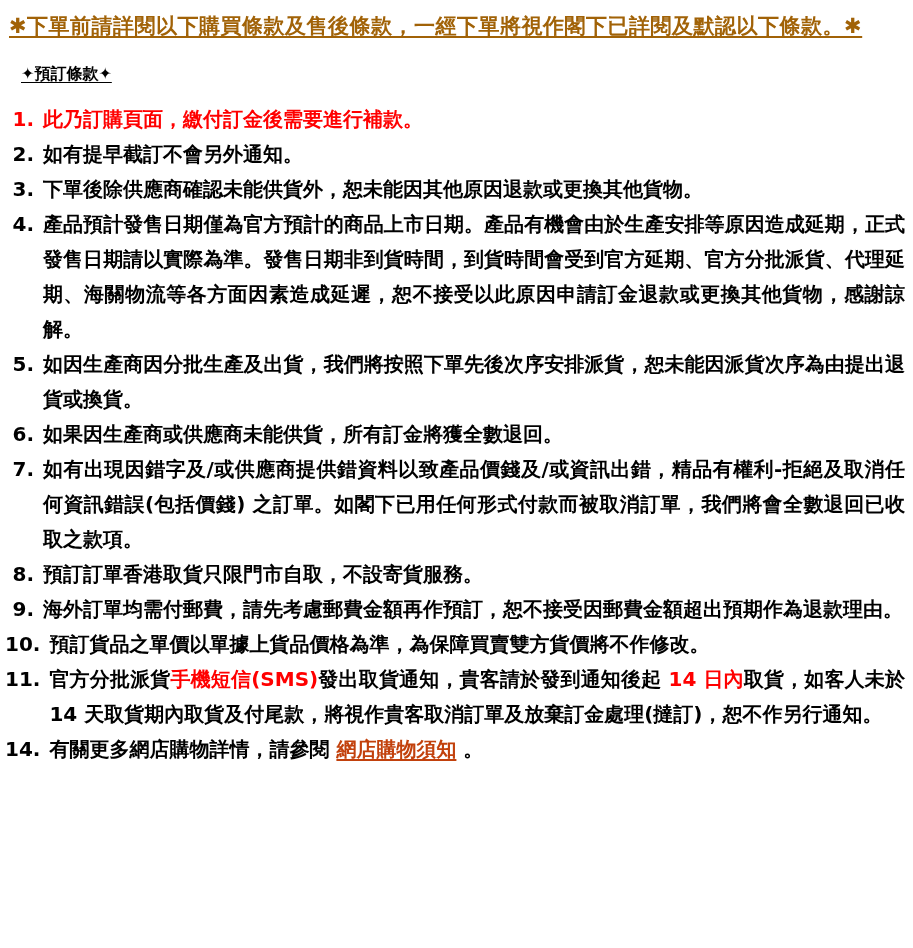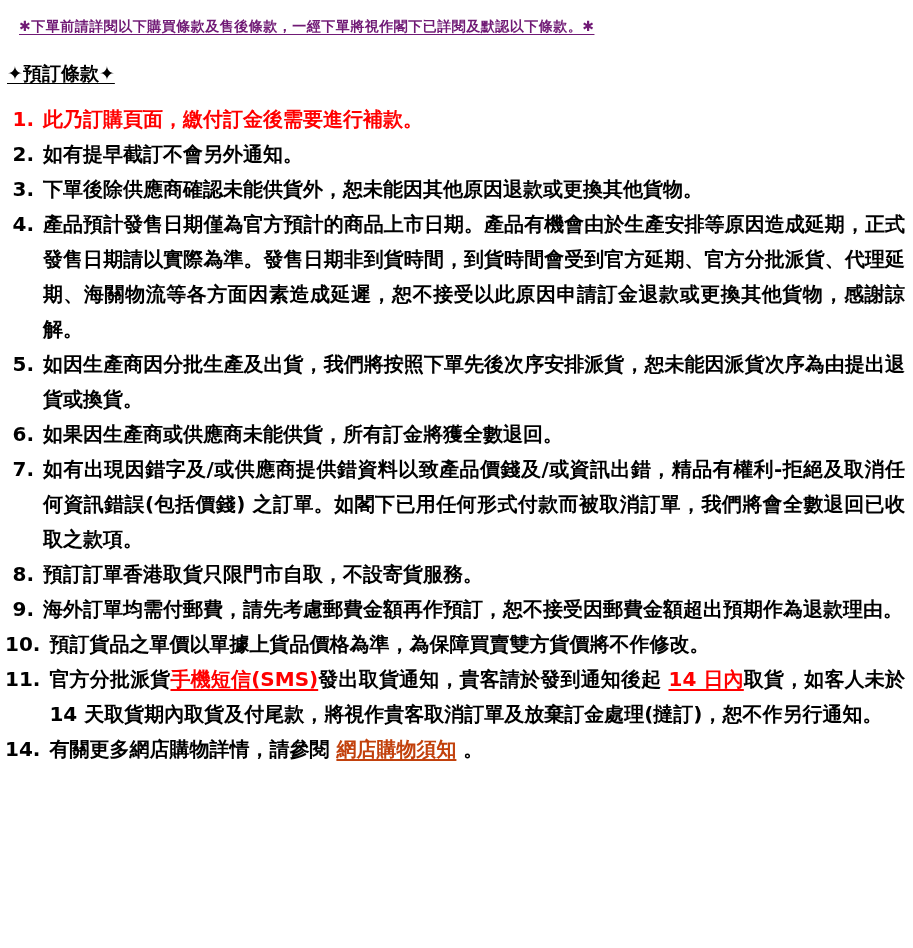--- a/index.html
+++ b/index.html
@@ -6,35 +6,35 @@
   html, body { margin: 0; padding: 0; background: #ffffff; }
   body {
     width: 913px;
     padding: 10px 8px 10px 5px;
     font-family: "DejaVu Sans", "Liberation Sans", sans-serif;
     font-weight: 700;
     color: #000000;
     -webkit-font-smoothing: antialiased;
   }
   .notice-title {
-    font-size: 14px;
+    font-size: 21px;
     line-height: 29px;
-    color: #701a75;
+    color: #a16207;
     text-decoration: underline;
     text-underline-offset: 3px;
-    margin: 2px 0 0 14px;
+    margin: 2px 0 0 4px;
     letter-spacing: 0.5px;
   }
   .section-header {
-    font-size: 19px;
+    font-size: 16px;
     line-height: 29px;
     color: #000000;
     text-decoration: underline;
     text-underline-offset: 3px;
-    margin: 18px 0 0 2px;
+    margin: 18px 0 0 16px;
     display: inline-block;
   }
   .terms-list {
     margin-top: 14px;
   }
   .term-item {
     display: flex;
     align-items: flex-start;
     font-size: 20px;
     line-height: 35px;
@@ -46,21 +46,20 @@
   }
   .term-text {
     flex: 1;
     margin-left: 9px;
     text-align: justify;
     text-justify: inter-ideograph;
   }
   .term-item.red { color: #ff0000; }
   .seg-red-underline {
     color: #ff0000;
-    text-decoration: underline;
     text-underline-offset: 3px;
   }
   .seg-link {
     color: #c2410c;
     text-decoration: underline;
     text-underline-offset: 3px;
     cursor: pointer;
   }
 </style>
 </head>

